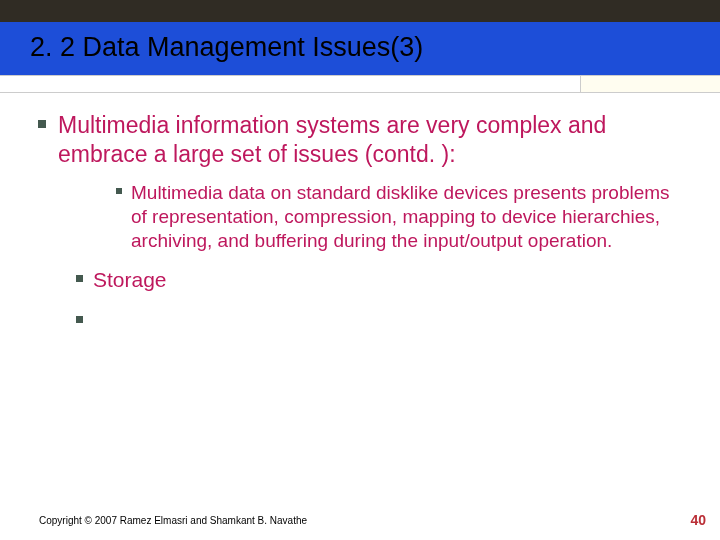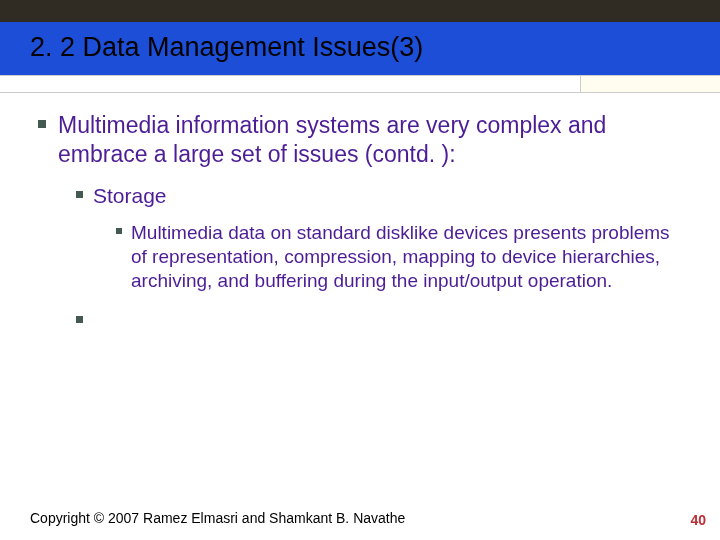--- a/index.html
+++ b/index.html
@@ -33,37 +33,37 @@
     position: absolute;
     right: 0;
     top: 0;
     bottom: 0;
     width: 140px;
     border-left: 1px solid #ccc;
     background: #fffdf0;
   }
   .content {
     padding: 14px 30px 0 30px;
-    color: #4c1d95;
+    color: #be185d;
   }
   .bullet-row { display: flex; align-items: flex-start; }
   .sq { width: 8px; height: 8px; background: #44594f; flex: none; margin-top: 9px; margin-right: 12px; }
   .sq.sm { width: 7px; height: 7px; margin-top: 8px; margin-right: 10px; }
   .sq.xs { width: 6px; height: 6px; margin-top: 7px; margin-right: 9px; }
   .l1-text { font-size: 23px; line-height: 1.25; }
   .l2-text { font-size: 21px; line-height: 1.25; }
   .l3-text { font-size: 19px; line-height: 1.28; }
   .indent-1 { margin-left: 8px; margin-top: 4px; }
   .indent-2 { margin-left: 46px; margin-top: 14px; }
   .indent-3 { margin-left: 86px; margin-top: 12px; }
   .footer {
     position: absolute;
     bottom: 14px;
-    left: 30px;
-    font-size: 14px;
+    left: 39px;
+    font-size: 10px;
     color: #000;
   }
   .pagenum {
     position: absolute;
     bottom: 12px;
     right: 14px;
     font-size: 14px;
     font-weight: bold;
     color: #ba2e36;
   }
@@ -81,28 +81,28 @@
   <div class="yellow-seg"></div>
 </div>
 
 <div class="content">
 
   <div class="bullet-row indent-1">
     <span class="sq"></span>
     <span class="l1-text">Multimedia information systems are very complex and embrace a large set of issues (contd. ):</span>
   </div>
 
+  <div class="bullet-row indent-3">
+    <span class="sq xs"></span>
+    <span class="l3-text">Multimedia data on standard disklike devices presents problems of representation, compression, mapping to device hierarchies, archiving, and buffering during the input/output operation.</span>
+  </div>
+
   <div class="bullet-row indent-2">
     <span class="sq sm"></span>
     <span class="l2-text">Storage</span>
-  </div>
-
-  <div class="bullet-row indent-3">
-    <span class="sq xs"></span>
-    <span class="l3-text">Multimedia data on standard disklike devices presents problems of representation, compression, mapping to device hierarchies, archiving, and buffering during the input/output operation.</span>
   </div>
 
   <div class="bullet-row indent-2">
     <span class="sq sm"></span>
   </div>
 
 
 </div>
 
 <div class="footer">Copyright © 2007 Ramez Elmasri and Shamkant B. Navathe</div>

